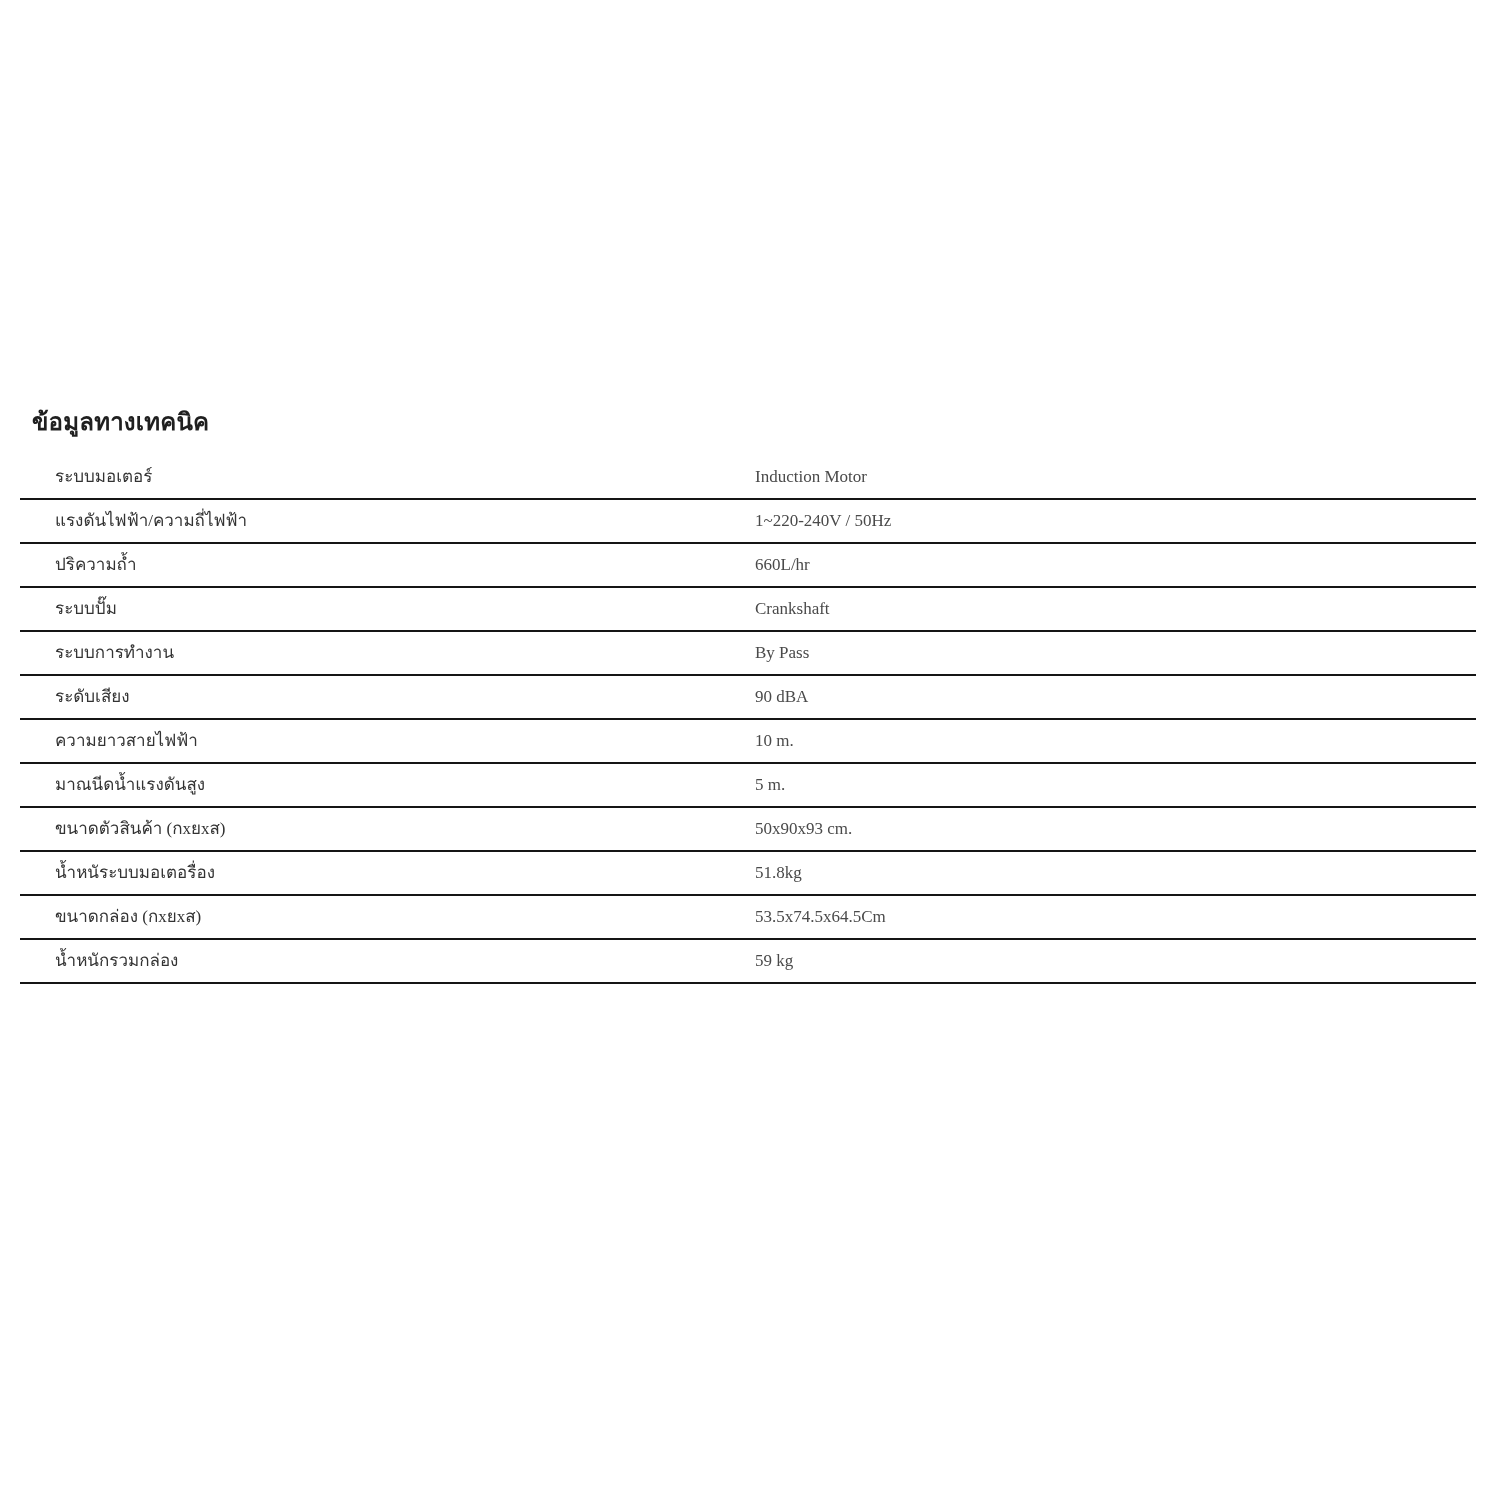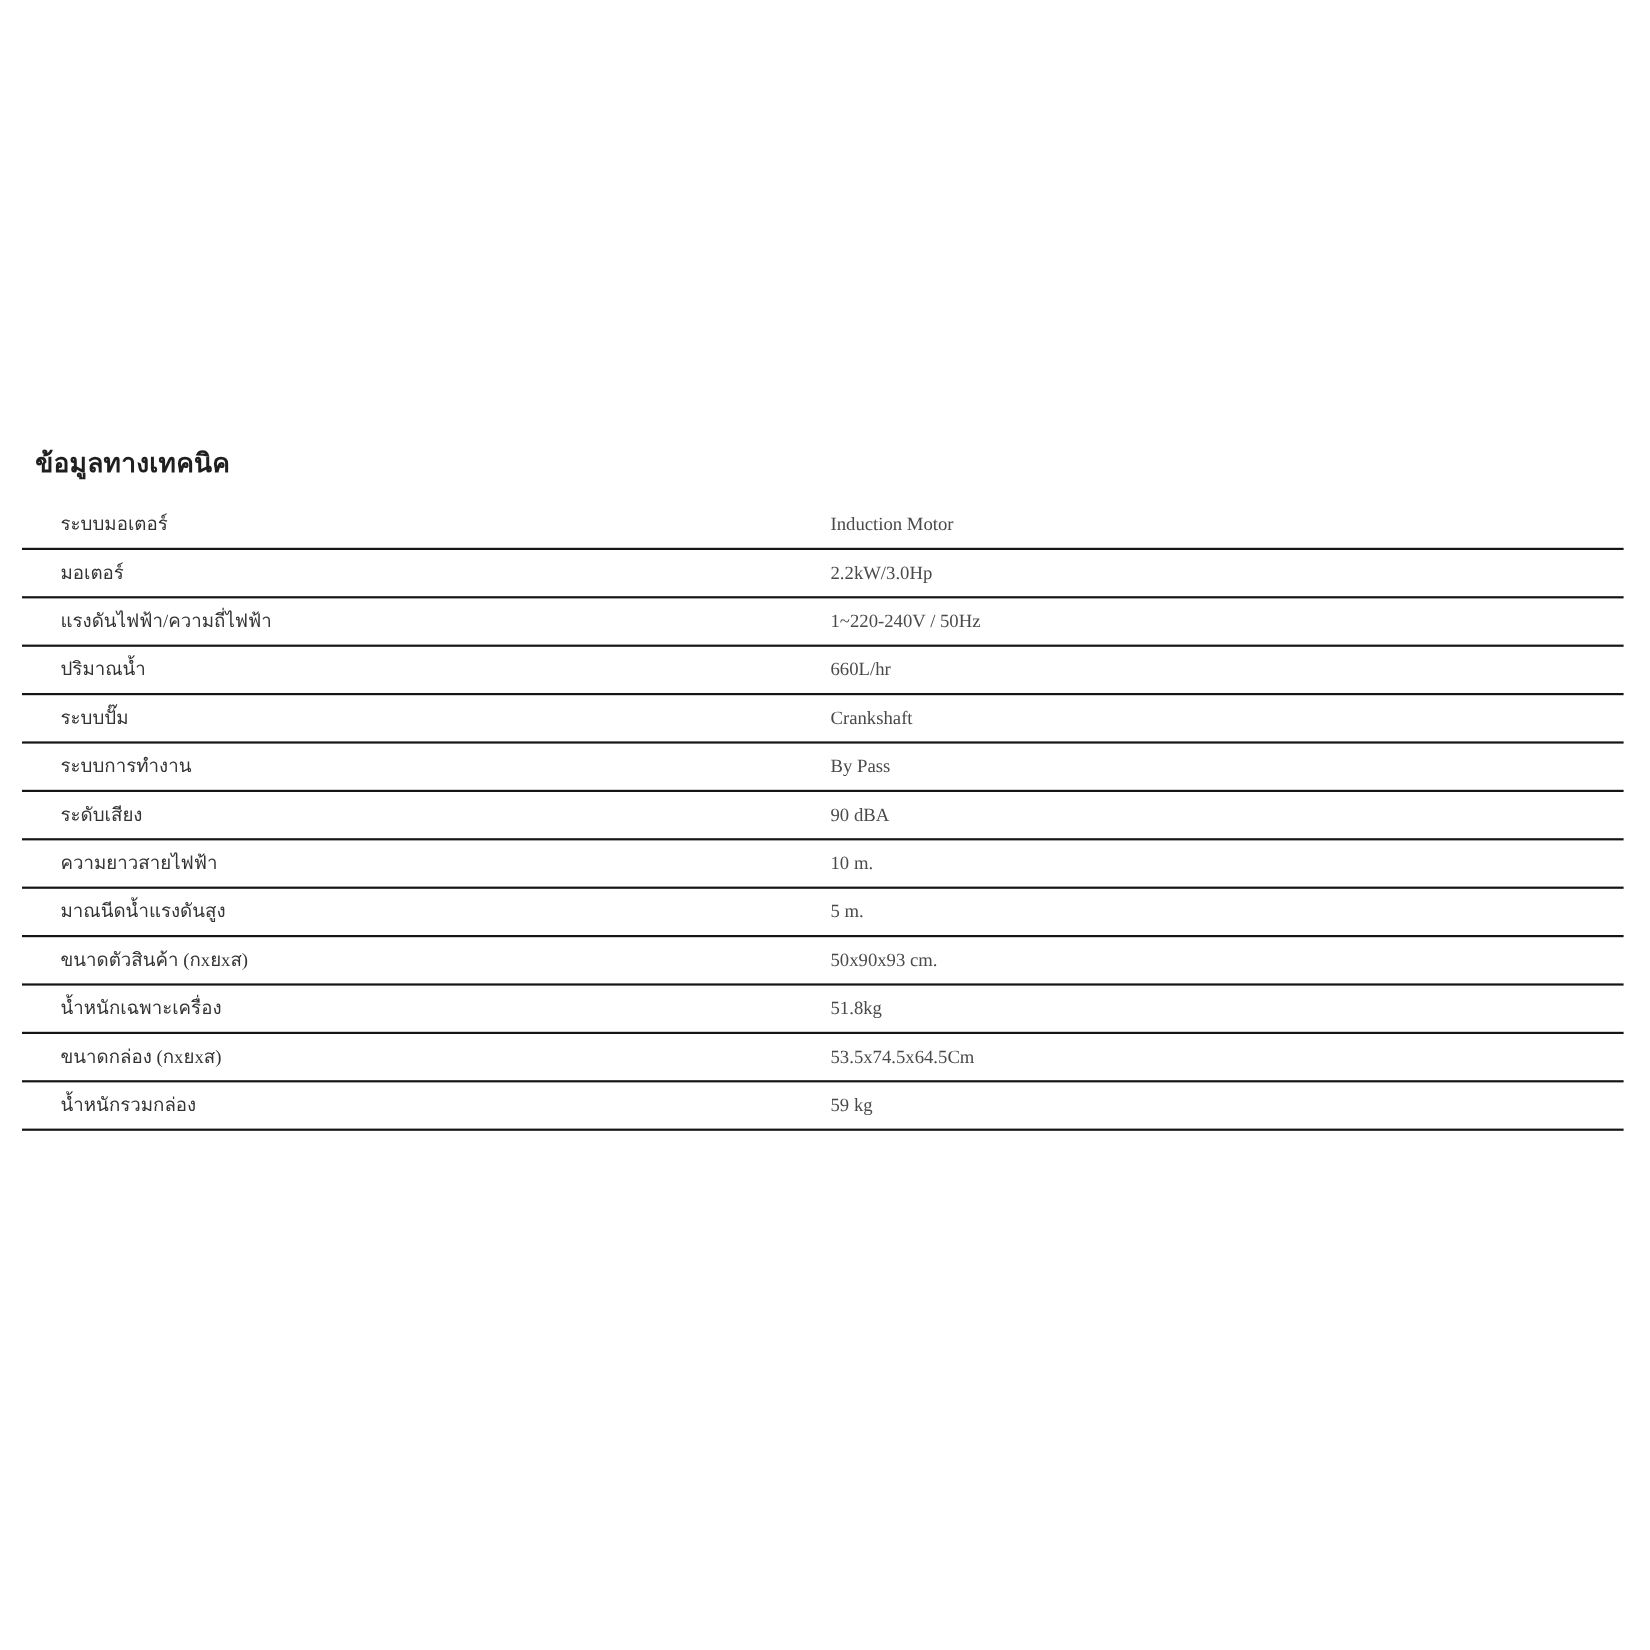--- a/index.html
+++ b/index.html
@@ -67,33 +67,29 @@
 <div class="canvas">
 
   <h1 class="page-title">ข้อมูลทางเทคนิค</h1>
 
   <div class="spec-table">
     <div class="spec-row">
       <div class="spec-cell spec-label">ระบบมอเตอร์</div>
       <div class="spec-cell spec-value">Induction Motor</div>
     </div>
 
-    <div class="spec-row">
-      <div class="spec-cell spec-label">มอเตอร์</div>
-      <div class="spec-cell spec-value">2.2kW/3.0Hp</div>
-    </div>
 
     <div class="spec-row">
       <div class="spec-cell spec-label">แรงดันไฟฟ้า/ความถี่ไฟฟ้า</div>
       <div class="spec-cell spec-value">1~220-240V / 50Hz</div>
     </div>
 
 
     <div class="spec-row">
-      <div class="spec-cell spec-label">ปริมาณน้ำ</div>
+      <div class="spec-cell spec-label">ปริความถ้ำ</div>
       <div class="spec-cell spec-value">660L/hr</div>
     </div>
 
     <div class="spec-row">
       <div class="spec-cell spec-label">ระบบปั๊ม</div>
       <div class="spec-cell spec-value">Crankshaft</div>
     </div>
 
     <div class="spec-row">
       <div class="spec-cell spec-label">ระบบการทำงาน</div>
@@ -114,21 +110,21 @@
       <div class="spec-cell spec-label">มาณนีดน้ำแรงดันสูง</div>
       <div class="spec-cell spec-value">5 m.</div>
     </div>
 
     <div class="spec-row">
       <div class="spec-cell spec-label">ขนาดตัวสินค้า (กxยxส)</div>
       <div class="spec-cell spec-value">50x90x93 cm.</div>
     </div>
 
     <div class="spec-row">
-      <div class="spec-cell spec-label">น้ำหนักเฉพาะเครื่อง</div>
+      <div class="spec-cell spec-label">น้ำหนัระบบมอเตอรื่อง</div>
       <div class="spec-cell spec-value">51.8kg</div>
     </div>
 
     <div class="spec-row">
       <div class="spec-cell spec-label">ขนาดกล่อง (กxยxส)</div>
       <div class="spec-cell spec-value">53.5x74.5x64.5Cm</div>
     </div>
 
     <div class="spec-row">
       <div class="spec-cell spec-label">น้ำหนักรวมกล่อง</div>

